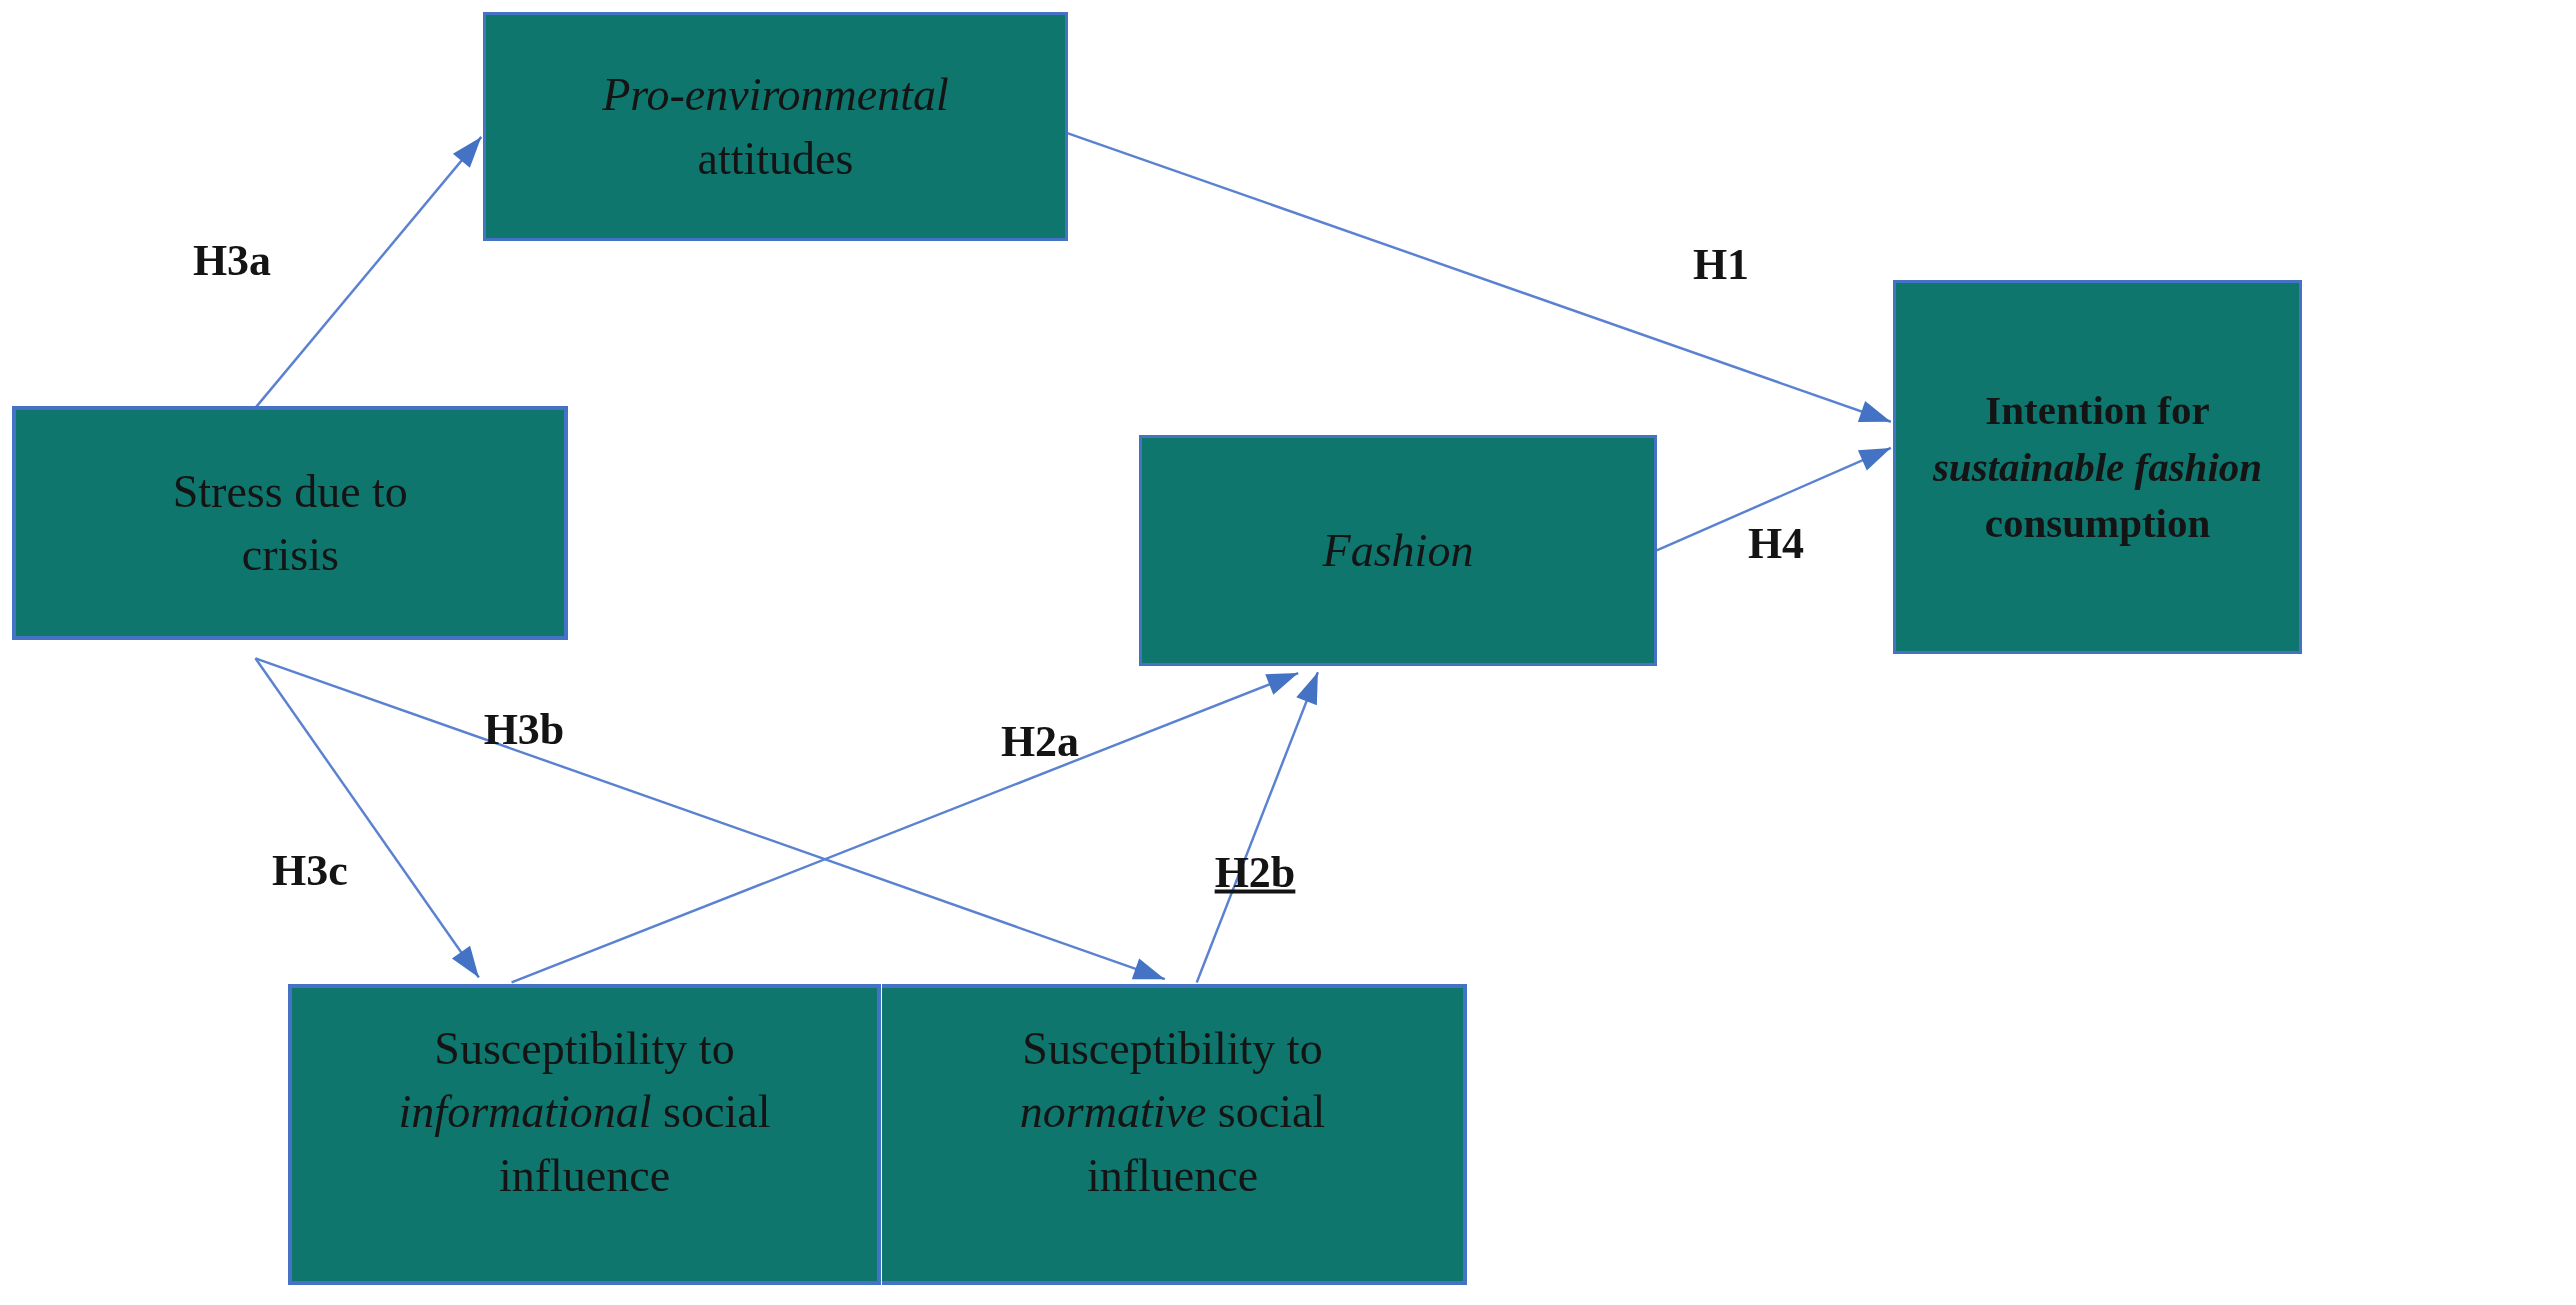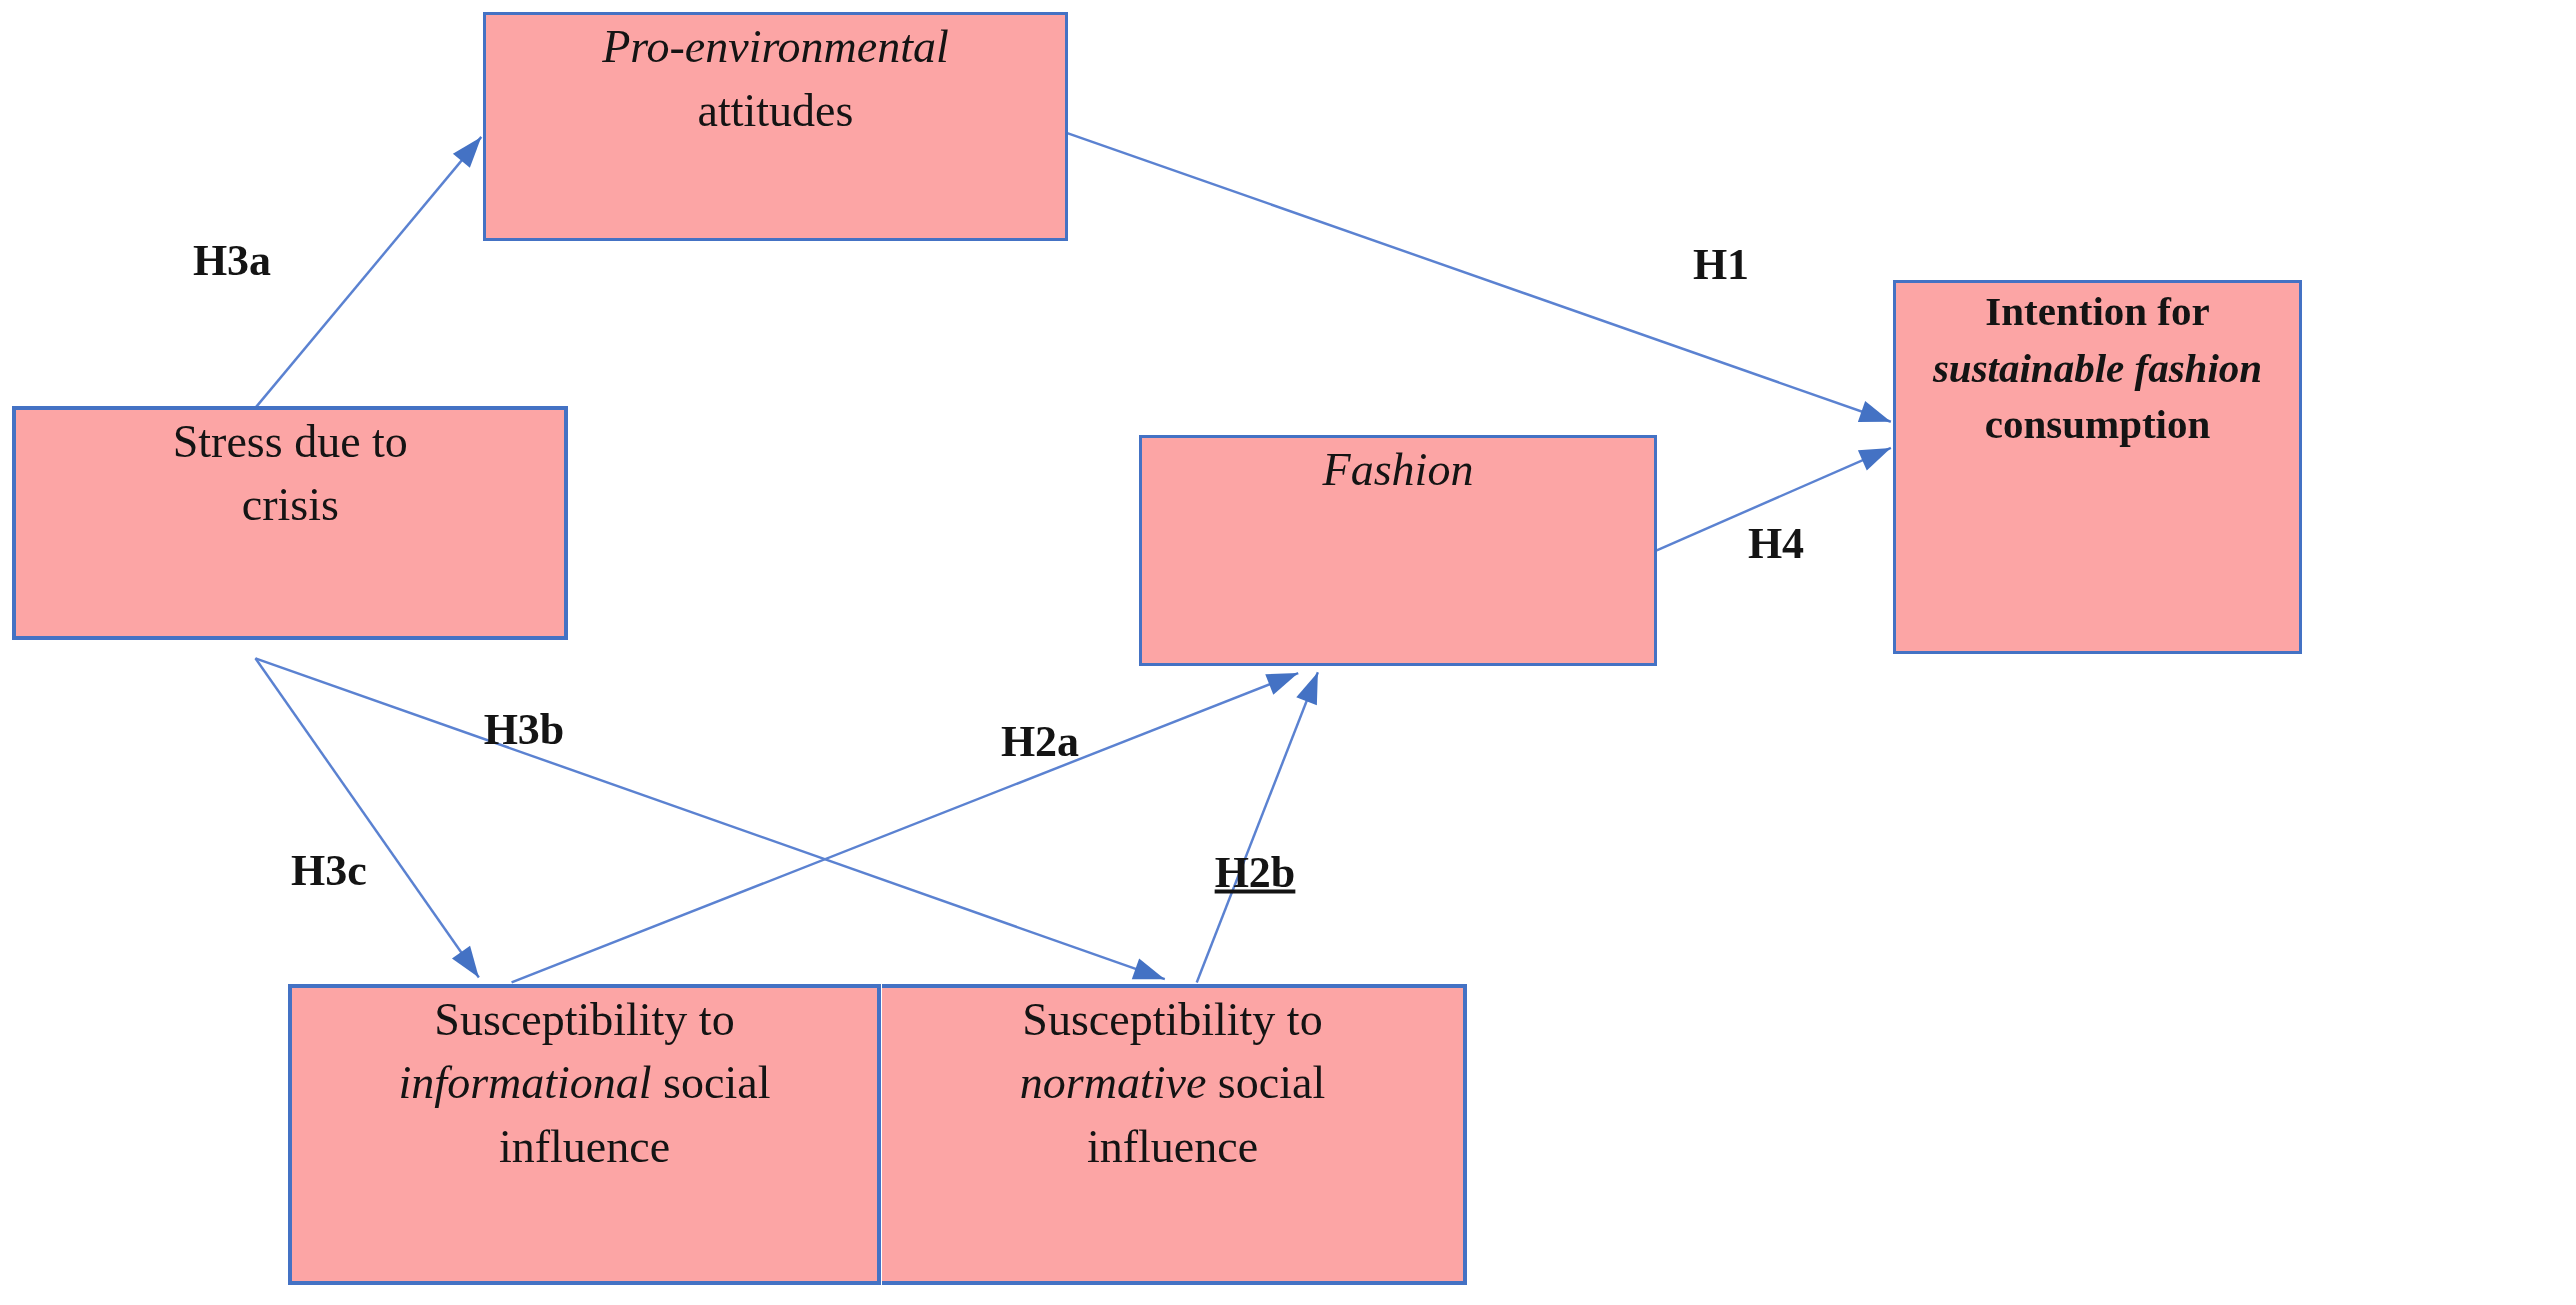--- a/index.html
+++ b/index.html
@@ -15,24 +15,24 @@
     background:var(--bg);
     font-family:"Liberation Serif", serif;
     color:var(--ink);
     overflow:hidden;
   }
   #edges-svg{position:absolute;left:0;top:0;width:100%;height:100%;}
   #edges-svg line{stroke:var(--connector);stroke-width:3;}
   .node{
     position:absolute;
     box-sizing:border-box;
-    background:#fca5a5;
+    background:#0f766e;
     border:3.3px solid var(--accent);
     display:flex;flex-direction:column;
-    align-items:center;
+    justify-content:center;align-items:center;
     text-align:center;
     font-size:46px;line-height:1.38;
     white-space:nowrap;
   }
   .node .nline{display:block;}
   .it{font-style:italic;}
   
   #node-attitudes    {left:483px; top:12.3px;  width:585px;height:229px;}
   #node-stress       {left:12.3px;  top:406px; width:556px;height:234px;border-width:4.1px;}
   #node-fashion      {left:1139px;top:435px; width:518px;height:231px;}
@@ -44,21 +44,21 @@
     transform:translate(-50%,-50%);
     font-weight:bold;
     font-size:44px;
     color:var(--ink);
     white-space:nowrap;
   }
   #label-h3a{left:232px; top:260px;}
   #label-h1 {left:1701px;top:264px;margin-left:20px;}
   #label-h3b{left:524px; top:729px;}
   #label-h2a{left:1040px;top:741px;}
-  #label-h3c{left:329px; top:870px;}
+  #label-h3c{left:310px; top:870px;}
   #label-h2b{left:1255px;top:872px;text-decoration:underline;}
   #label-h4 {left:1776px;top:543px;}
 </style>
 </head>
 <body>
 
 <div id="canvas">
 
   <svg id="edges-svg" viewBox="0 0 3147 1595" xmlns="http://www.w3.org/2000/svg">
     <line x1="292" y1="522" x2="588" y2="167"></line>

